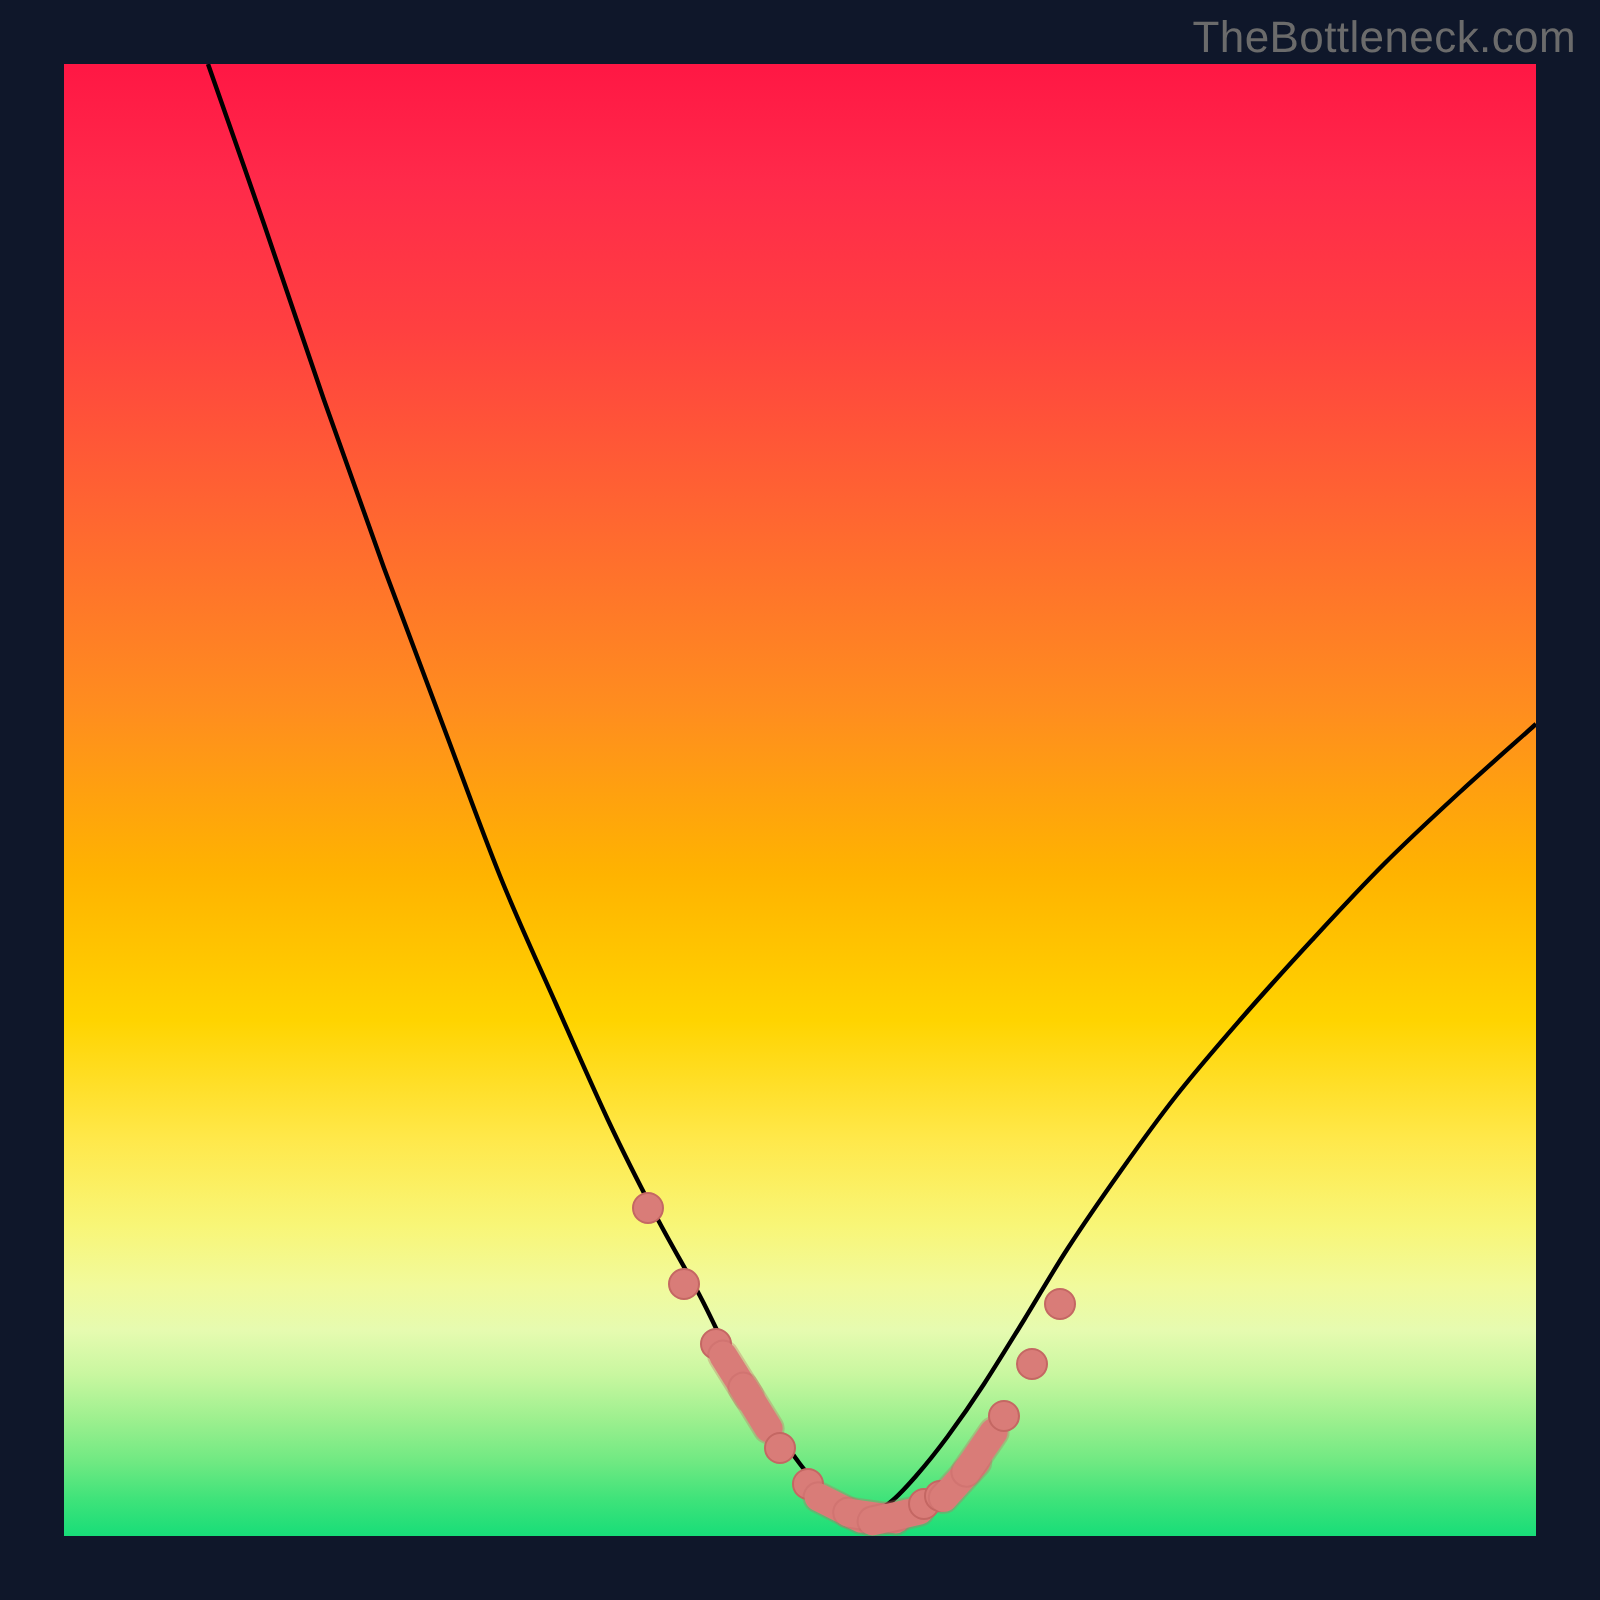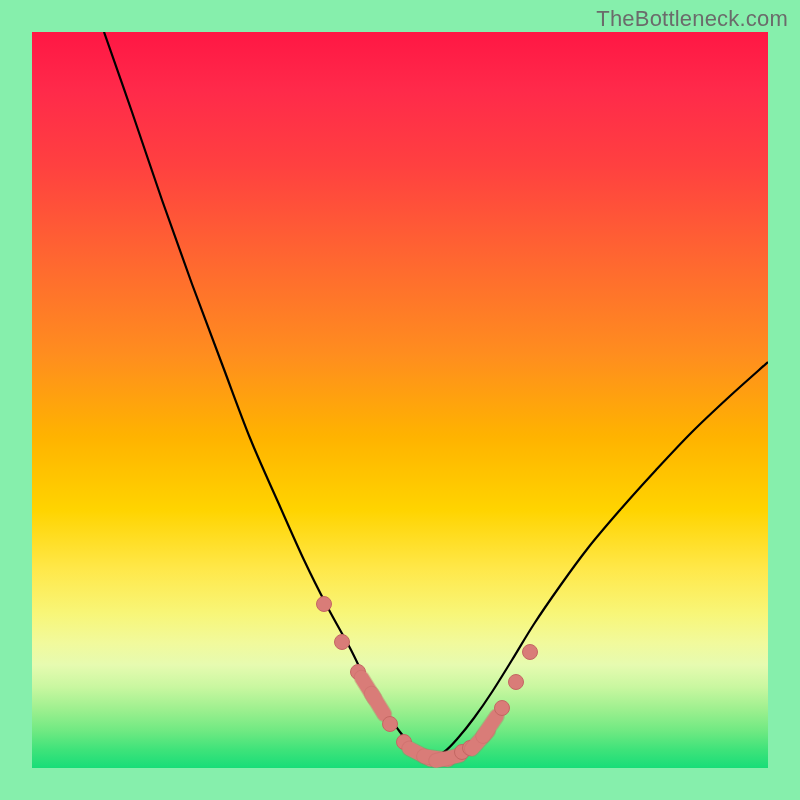--- a/index.html
+++ b/index.html
@@ -8,21 +8,21 @@
     width: 800px;
     height: 800px;
     background: #000;
     overflow: hidden;
     font-family: Arial, Helvetica, sans-serif;
   }
   .frame {
     position: relative;
     width: 800px;
     height: 800px;
-    background: #86efac;
+    background: #0f172a;
   }
   .plot-area {
     position: absolute;
     left: 32px;
     top: 32px;
     width: 736px;
     height: 736px;
     overflow: hidden;
   }
   .gradient-bg {

